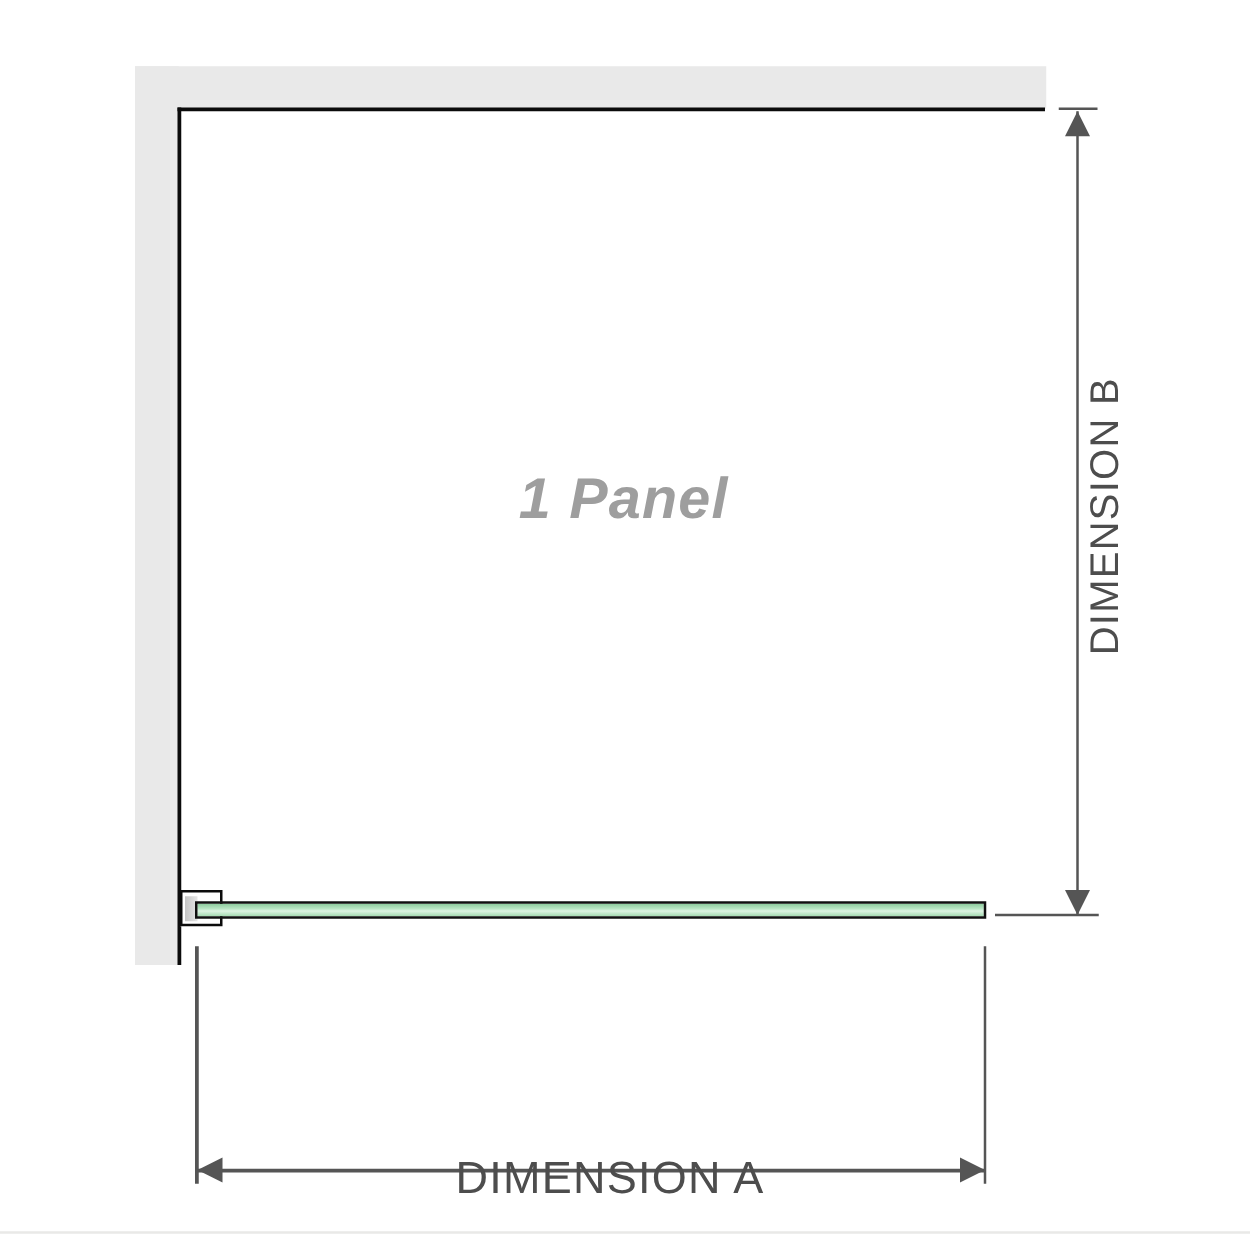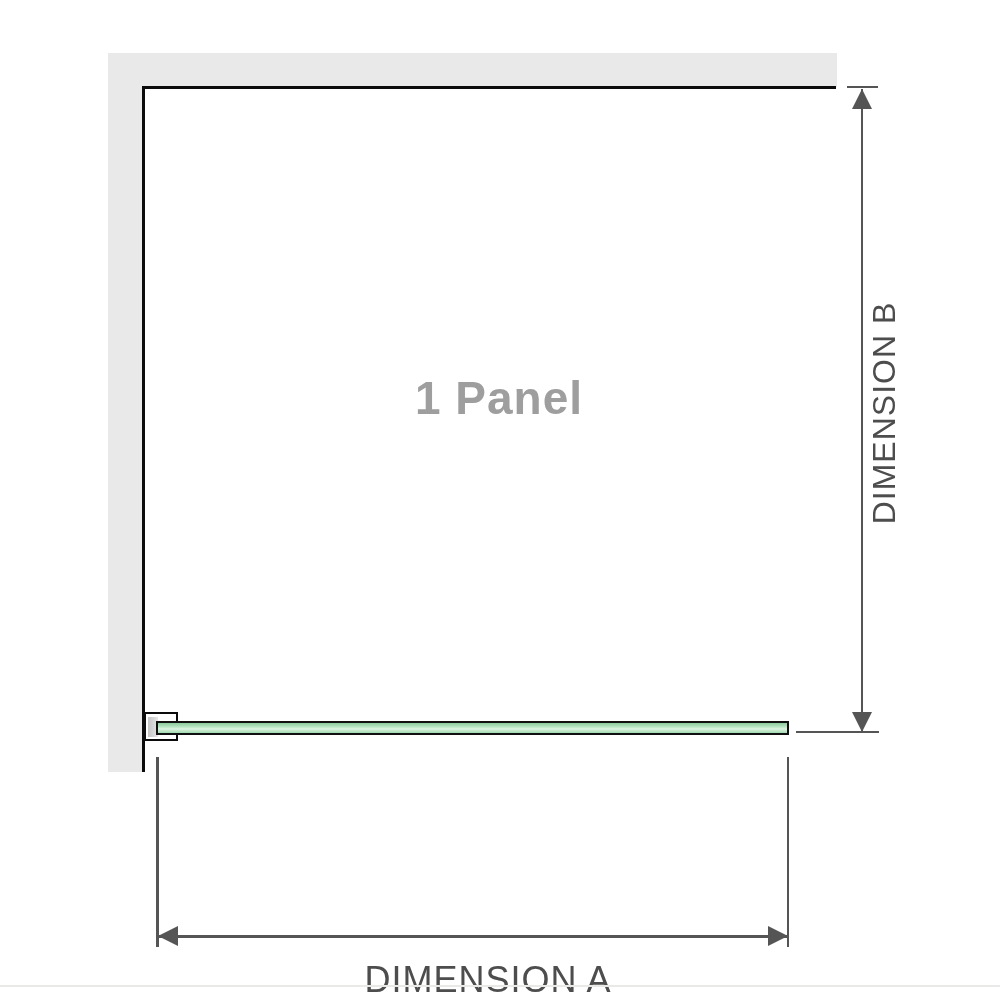--- a/index.html
+++ b/index.html
@@ -34,33 +34,34 @@
   .arrow-right { border-top: 10px solid transparent; border-bottom: 10px solid transparent; border-left: 20px solid #555555; }
 
   
   .dim-label {
     color: #4d4d4d;
     font-weight: 300;
     letter-spacing: 1px;
     white-space: nowrap;
   }
   .dim-label-a {
-    left: 488px; top: 980px;
+    left: 488px; top: 942px;
     transform: translate(-50%, -50%);
     font-size: 36px;
   }
   .dim-label-b {
     left: 884px; top: 413px;
     transform: translate(-50%, -50%) rotate(-90deg);
     font-size: 32px;
   }
   .panel-label {
     left: 499px; top: 398px;
     transform: translate(-50%, -50%);
     font-size: 46px;
+    font-style: italic;
     font-weight: 600;
     color: #9e9e9e;
     letter-spacing: 1px;
     white-space: nowrap;
   }
 
   
   .bracket {
     left: 144px; top: 712px;
     width: 34px; height: 29px;

